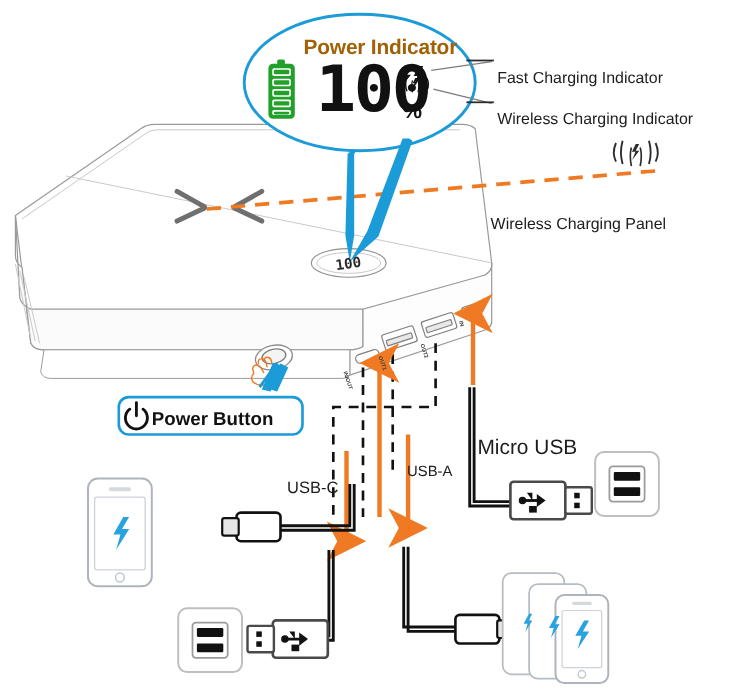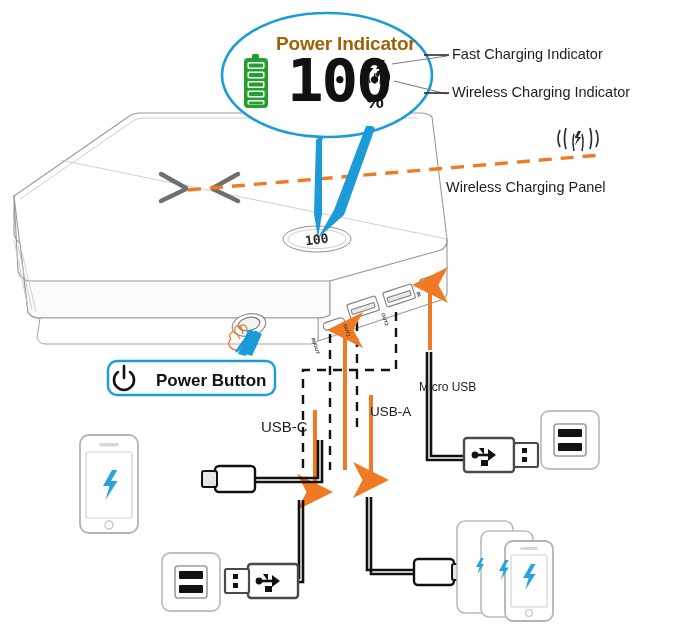--- a/index.html
+++ b/index.html
@@ -1,40 +1,40 @@
 <!DOCTYPE html>
 <html><head>
 <meta charset="utf-8">
 <style>
   html,body{margin:0;padding:0;background:#ffffff;}
   body{width:680px;height:627px;position:relative;overflow:hidden;
        font-family:"Liberation Sans","DejaVu Sans",sans-serif;color:#1a1a1a;}
   .stage{position:absolute;inset:0;width:680px;height:627px;}
   .svg-layer{position:absolute;left:0;top:0;width:680px;height:627px;}
-  .lbl{position:absolute;white-space:nowrap;line-height:1;}
+  .lbl{position:absolute;white-space:nowrap;line-height:1;margin-top:17px;}
 
   
   .callout-title{position:absolute;left:248px;top:33px;font-size:19px;font-weight:bold;
                  letter-spacing:-.2px;color:#a16207;margin-left:28px;}
   .digits{position:absolute;left:287px;top:52px;font-size:58px;font-weight:bold;
           letter-spacing:-2px;color:#111;font-family:"DejaVu Sans Mono",monospace;
           line-height:1;transform:scaleX(1.05);transform-origin:left top;}
   .pct{position:absolute;left:366px;top:90px;font-size:20px;font-weight:bold;color:#111;}
 
   
   .ann{font-size:14.5px;color:#1d1d1d;}
   .ann-fast{left:452px;top:47px;}
   .ann-wireless{left:452px;top:85px;}
   .ann-panel{left:446px;top:180px;font-size:14.5px;}
-  .ann-micro{left:419px;top:381px;font-size:12px;}
+  .ann-micro{left:434px;top:381px;font-size:19px;}
   .ann-usbc{left:261px;top:419px;font-size:15px;}
   .ann-usba{left:370px;top:405px;font-size:13.5px;}
 
   
-  .pb-text{position:absolute;left:156px;top:371px;font-size:17px;font-weight:bold;color:#111;}
+  .pb-text{position:absolute;left:138px;top:371px;font-size:17px;font-weight:bold;color:#111;}
 
   
   .port-lbl{position:absolute;font-size:5px;font-weight:bold;color:#3a3a3a;
             font-family:"Liberation Sans",sans-serif;}
 </style>
 </head>
 <body>
 
 <div class="stage">
 

